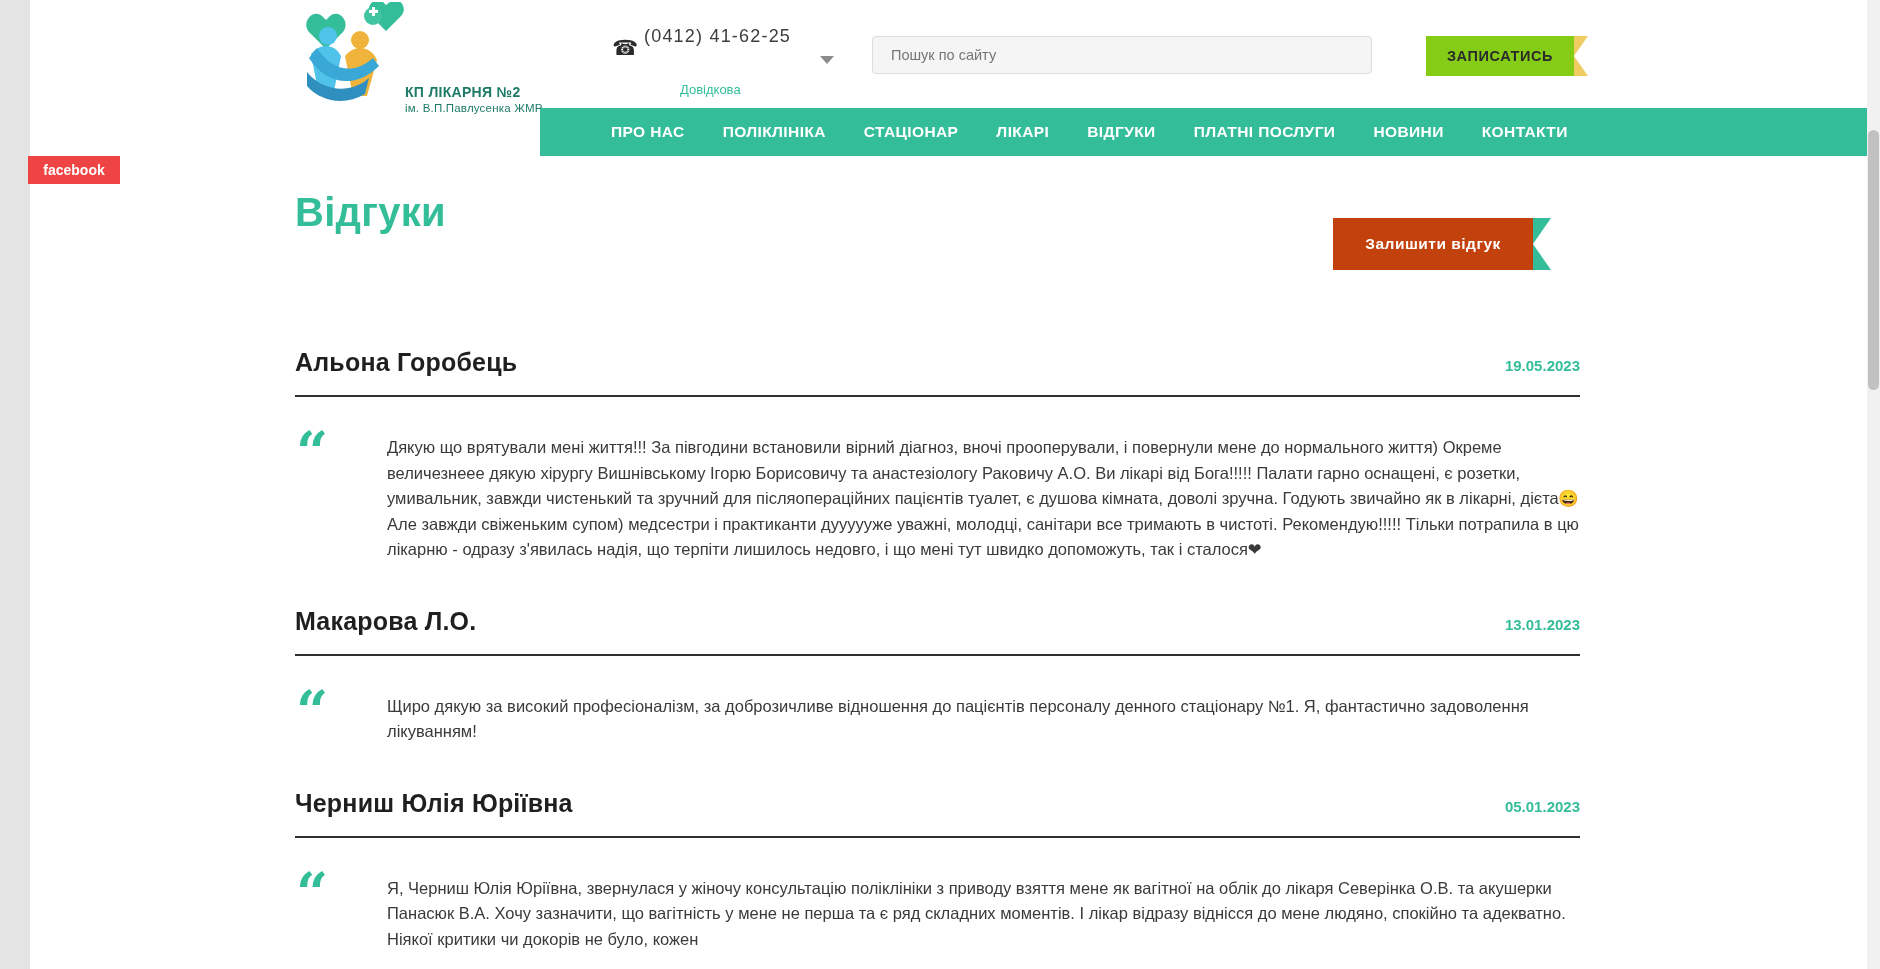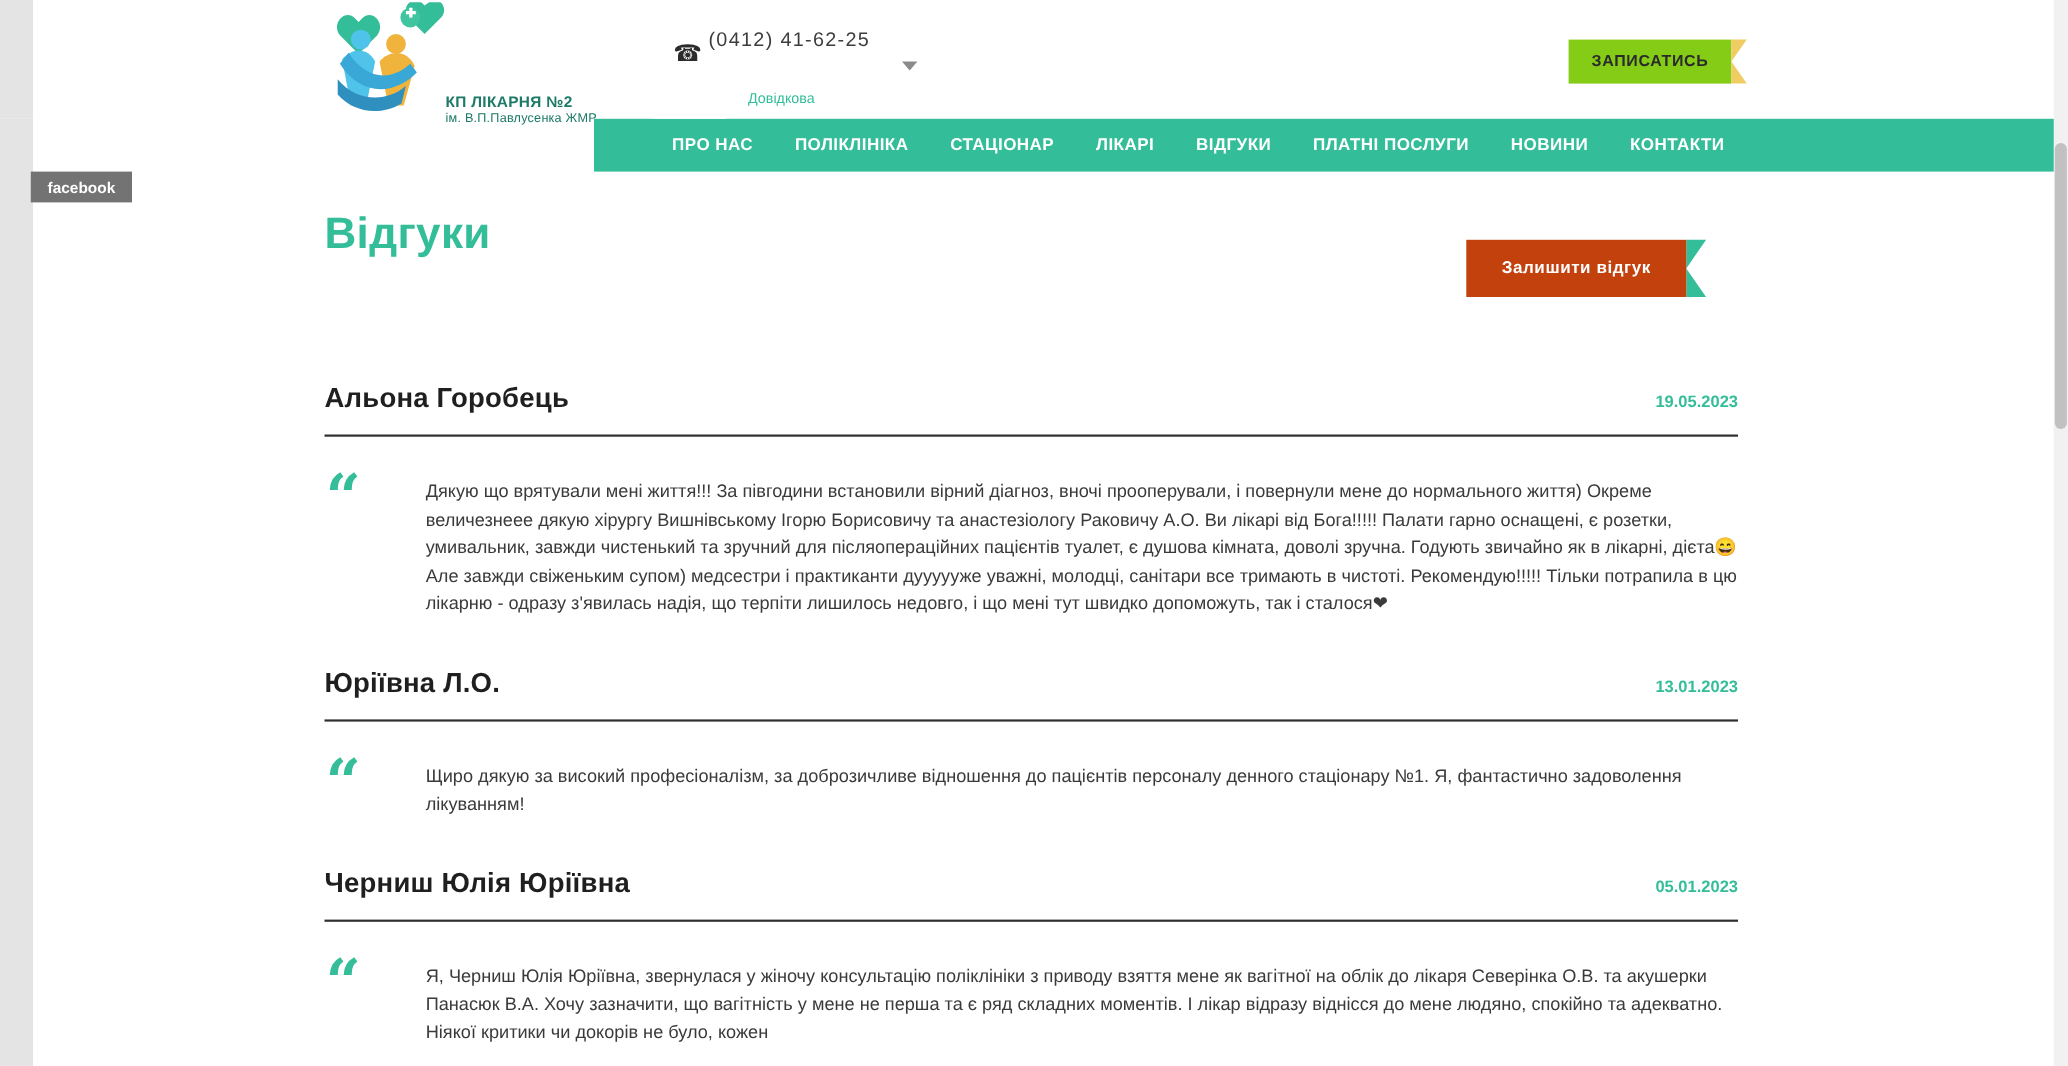--- a/index.html
+++ b/index.html
@@ -184,21 +184,21 @@
     border-top: 20px solid #f0cd63;
     border-bottom: 20px solid #f0cd63;
     border-right: 14px solid transparent;
   }
 
   
   .fb-tab {
     position: absolute;
     left: 28px; top: 156px;
     width: 92px; height: 28px;
-    background: #737373;
+    background: #ef4444;
     color: #ffffff;
     font-size: 14px;
     font-weight: bold;
     display: flex;
     align-items: center;
     justify-content: center;
     cursor: pointer;
   }
 
   
@@ -330,20 +330,23 @@
     </div>
   </div>
 
   <div class="phone-block">
     <span class="phone-icon">☎</span>
     <span class="phone-number">(0412) 41-62-25</span>
     <span class="phone-label">Довідкова</span>
     <span class="phone-caret"></span>
   </div>
 
+  <div class="search-box">
+    <input type="text" placeholder="Пошук по сайту" style="">
+  </div>
 
   <div class="appoint-btn">ЗАПИСАТИСЬ</div>
   <div class="appoint-btn-tail"></div>
 
   <div class="nav-items">
     <div class="nav-item">ПРО НАС</div>
     <div class="nav-item">ПОЛІКЛІНІКА</div>
     <div class="nav-item">СТАЦІОНАР</div>
     <div class="nav-item">ЛІКАРІ</div>
     <div class="nav-item active">ВІДГУКИ</div>
@@ -369,21 +372,21 @@
       <div class="review-date">19.05.2023</div>
     </div>
     <div class="review-body">
       <div class="quote-mark">“</div>
       <div class="review-text">Дякую що врятували мені життя!!! За півгодини встановили вірний діагноз, вночі прооперували, і повернули мене до нормального життя) Окреме величезнеее дякую хірургу Вишнівському Ігорю Борисовичу та анастезіологу Раковичу А.О. Ви лікарі від Бога!!!!! Палати гарно оснащені, є розетки, умивальник, завжди чистенький та зручний для післяопераційних пацієнтів туалет, є душова кімната, доволі зручна. Годують звичайно як в лікарні, дієта😄 Але завжди свіженьким супом) медсестри і практиканти дуууууже уважні, молодці, санітари все тримають в чистоті. Рекомендую!!!!! Тільки потрапила в цю лікарню - одразу з'явилась надія, що терпіти лишилось недовго, і що мені тут швидко допоможуть, так і сталося❤</div>
     </div>
   </div>
 
   <div class="review">
     <div class="review-head">
-      <div class="review-author">Юріївна Л.О.</div>
+      <div class="review-author">Макарова Л.О.</div>
       <div class="review-date">13.01.2023</div>
     </div>
     <div class="review-body">
       <div class="quote-mark">“</div>
       <div class="review-text">Щиро дякую за високий професіоналізм, за доброзичливе відношення до пацієнтів персоналу денного стаціонару №1. Я, фантастично задоволення лікуванням!</div>
     </div>
   </div>
 
   <div class="review">
     <div class="review-head">

